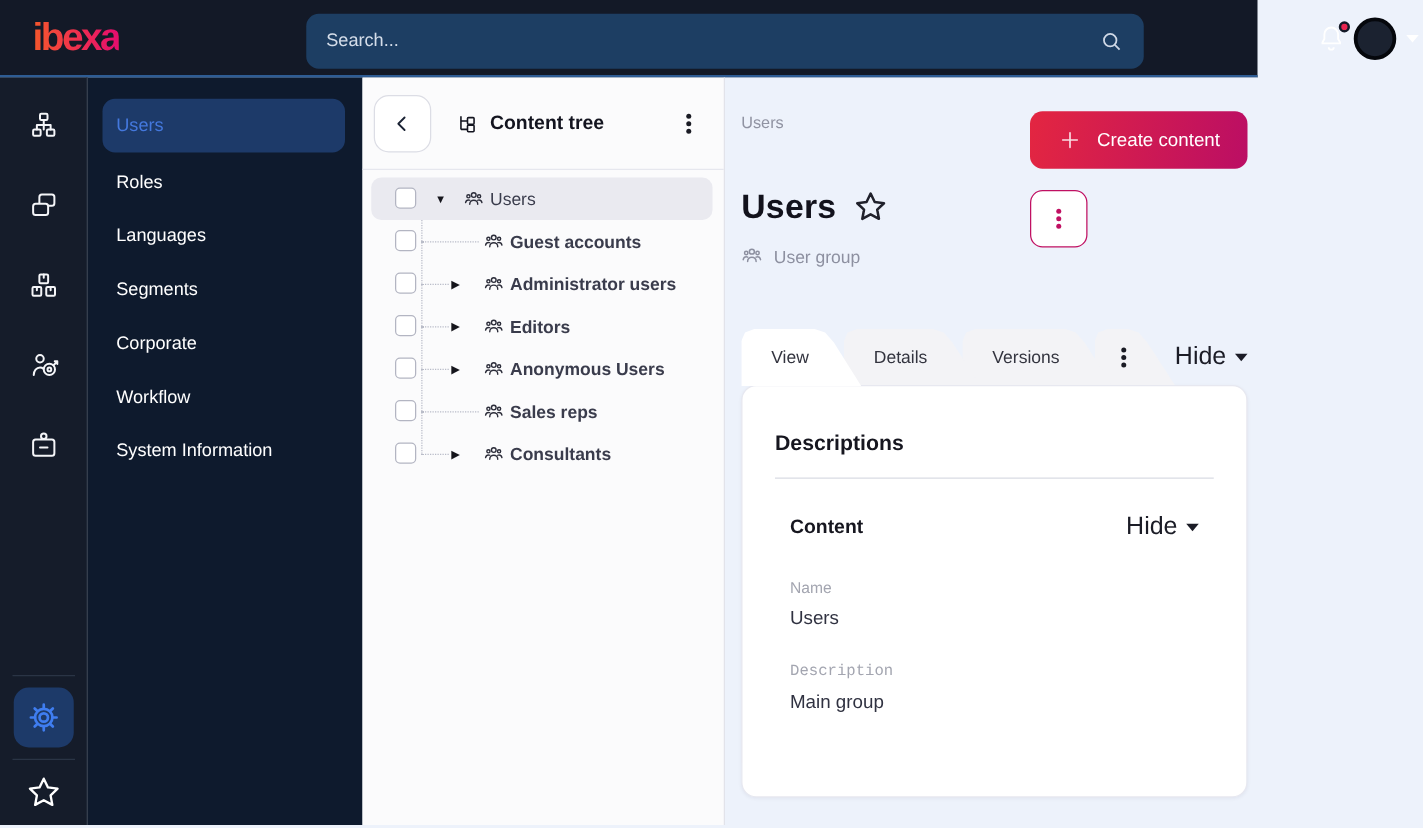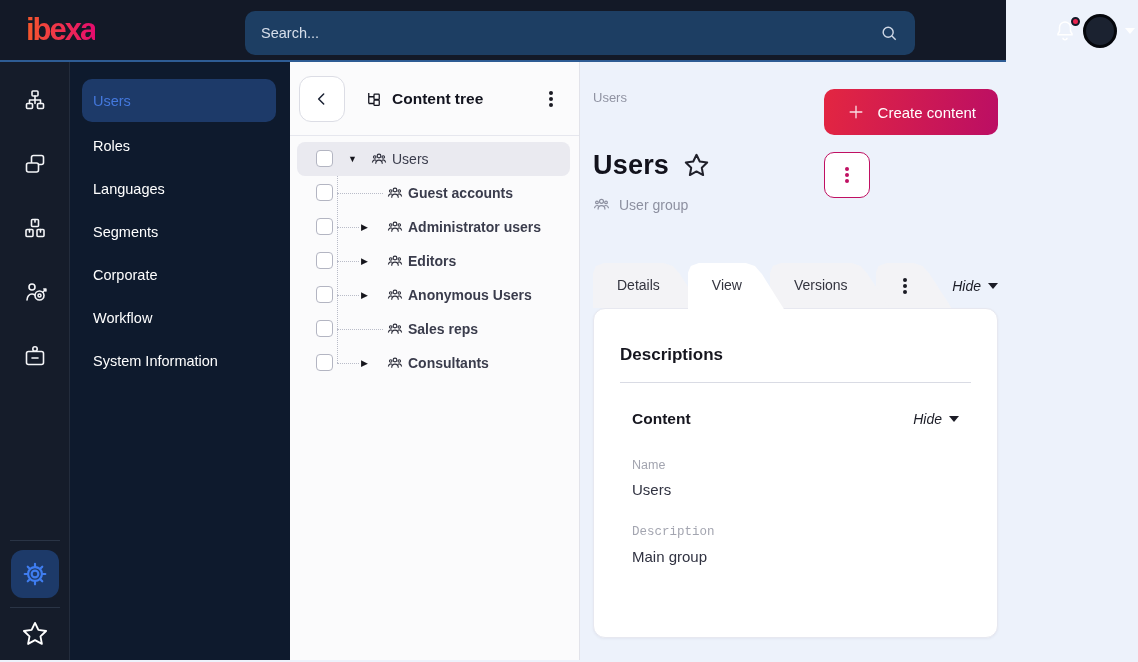--- a/index.html
+++ b/index.html
@@ -88,21 +88,21 @@
   .type-row svg { width:17px; height:17px; stroke:#8d90a0; fill:none; stroke-width:1.7; stroke-linecap:round; }
   .type-label { font-size:14px; }
 
   .tabs-row { position:absolute; left:13px; right:8px; top:201px; height:45px; display:flex; align-items:flex-end; }
   .tab { position:relative; height:45px; padding:14px 42px 0 24px; font-size:14px; color:#33343f; background:#f3f3f6; cursor:pointer;
          clip-path:polygon(0 100%, 0 10px, 3px 3px, 11px 0, calc(100% - 38px) 0, calc(100% - 29px) 3px, calc(100% - 22px) 11px, 100% 100%); }
   .tab + .tab { margin-left:-14px; }
   .tab.t0 { z-index:5; background:#fff; height:46px; margin-bottom:-1px; }
   .tab.t1 { z-index:4; } .tab.t2 { z-index:3; }
   .tab.tdots { z-index:2; width:76px; display:flex; align-items:center; justify-content:center; padding:0 18px 0 0; color:#1a1b24; }
-  .hide-toggle { margin-left:auto; align-self:center; display:flex; align-items:center; gap:7px; font-size:14px; color:#1b1c26; cursor:pointer;font-style:italic; }
+  .hide-toggle { margin-left:auto; align-self:center; display:flex; align-items:center; gap:7px; font-size:20px; color:#1b1c26; cursor:pointer; }
   .caret-dn-d { width:0; height:0; border-left:5px solid transparent; border-right:5px solid transparent; border-top:6px solid #1b1c26; }
 
   .card { position:absolute; left:13px; right:8px; top:246px; bottom:22px; background:#fff; border:1px solid #e7e8f0; border-radius:12px; box-shadow:0 1px 3px rgba(20,20,60,.05); padding:36px 26px 0; }
   .card h2 { font-size:17px; font-weight:700; color:#16161f; }
   .card-divider { height:1px; background:#d9dbe4; margin-top:17px; }
   .section-head { display:flex; align-items:center; margin-top:27px; padding:0 12px; }
   .section-title { font-size:15.5px; font-weight:700; color:#16161f; }
   .field-label { margin-top:30px; padding:0 12px; font-size:12.5px; color:#a3a5b0; }
   .field-value { margin-top:9px; padding:0 12px; font-size:15px; color:#303241; }
 </style>
@@ -375,22 +375,22 @@
             <path d="M7.2 18.5c0-2.7 2.1-4.8 4.8-4.8s4.8 2.1 4.8 4.8"></path>
             <circle cx="5.6" cy="9" r="1.9"></circle>
             <path d="M2.2 16.6c.4-1.9 1.8-3.2 3.5-3.2.6 0 1.1.1 1.6.4"></path>
             <circle cx="18.4" cy="9" r="1.9"></circle>
             <path d="M21.8 16.6c-.4-1.9-1.8-3.2-3.5-3.2-.6 0-1.1.1-1.6.4"></path>
           </svg>
         <span class="type-label">User group</span>
       </div>
 
       <div class="tabs-row">
+        <div class="tab t0">View</div>
         <div class="tab t1">Details</div>
-        <div class="tab t0">View</div>
         <div class="tab t2">Versions</div>
         <div class="tab tdots">
             <span class="kdots"></span>
           </div>
         <div class="hide-toggle">
           <span>Hide</span>
           <span class="caret-dn-d"></span>
         </div>
       </div>
 

